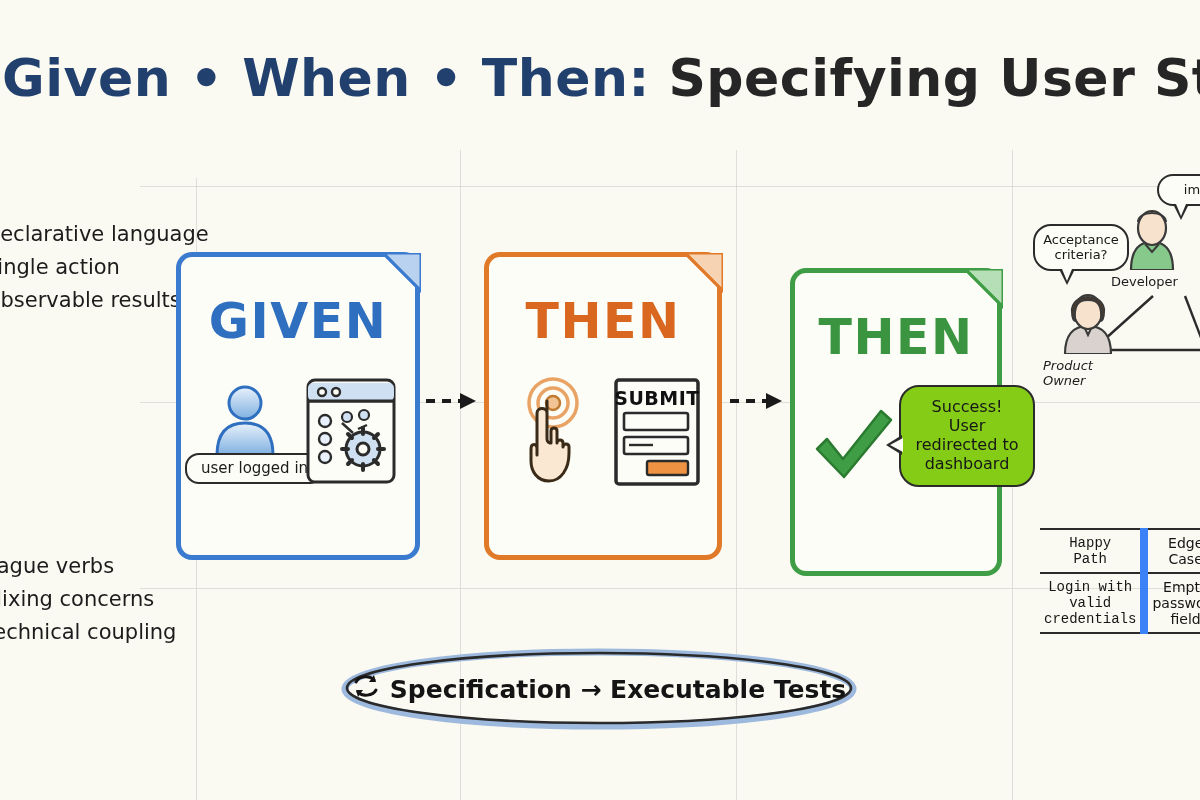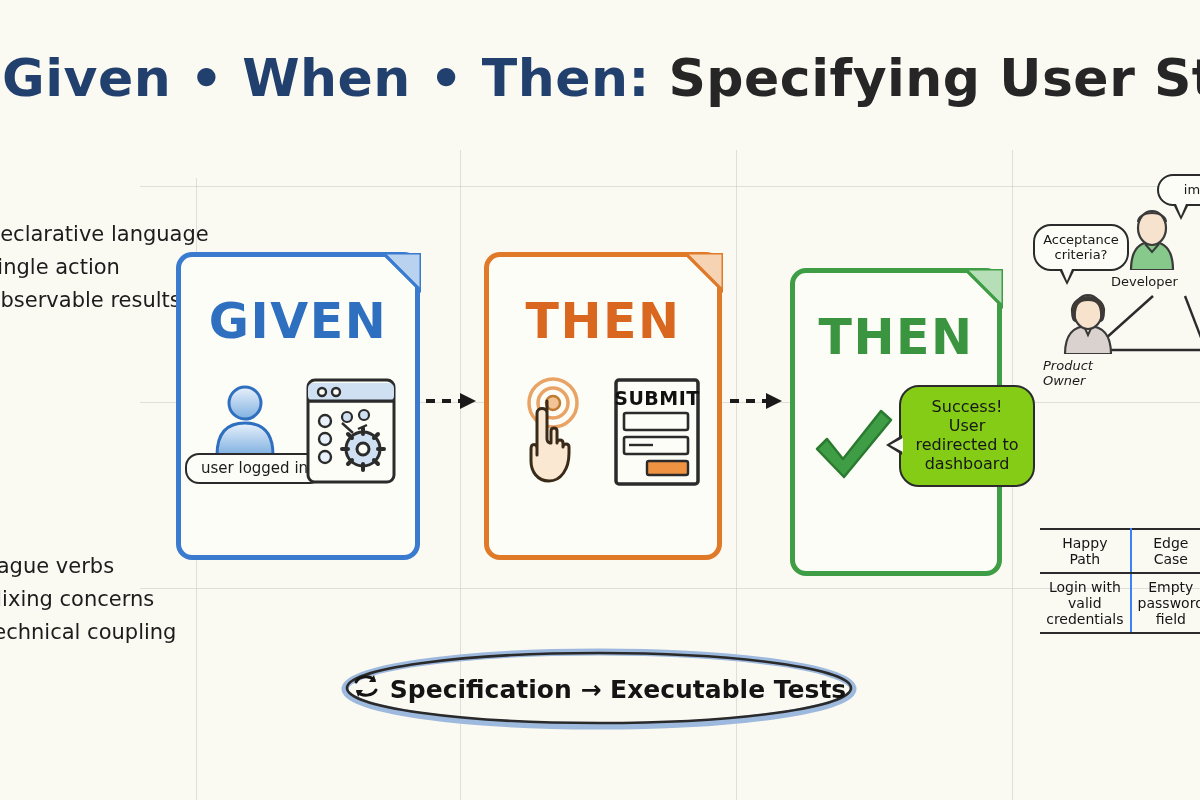--- a/index.html
+++ b/index.html
@@ -209,21 +209,21 @@
     border: 2px solid #2b2b2b;
     border-left: none;
     border-right: none;
     padding: 5px 4px;
     text-align: center;
     font-size: 14px;
     line-height: 16px;
     color: #151515;
     vertical-align: middle;
   }
-  .mini-table td.sep { border-right: 2px solid #3b82f6; }
+  .mini-table td.sep { border-right: 8px solid #3b82f6; font-family: Liberation Mono, monospace; }
   .mini-table tr.hdr td { border-top: 2px solid #2b2b2b; }
 </style>
 </head>
 <body>
 
 <div id="canvas">
 
   <div class="grid">
     <div class="gl gv" style="left:196px; top:178px; height:622px;"></div>
     <div class="gl gv" style="left:460px; top:150px; height:650px;"></div>

